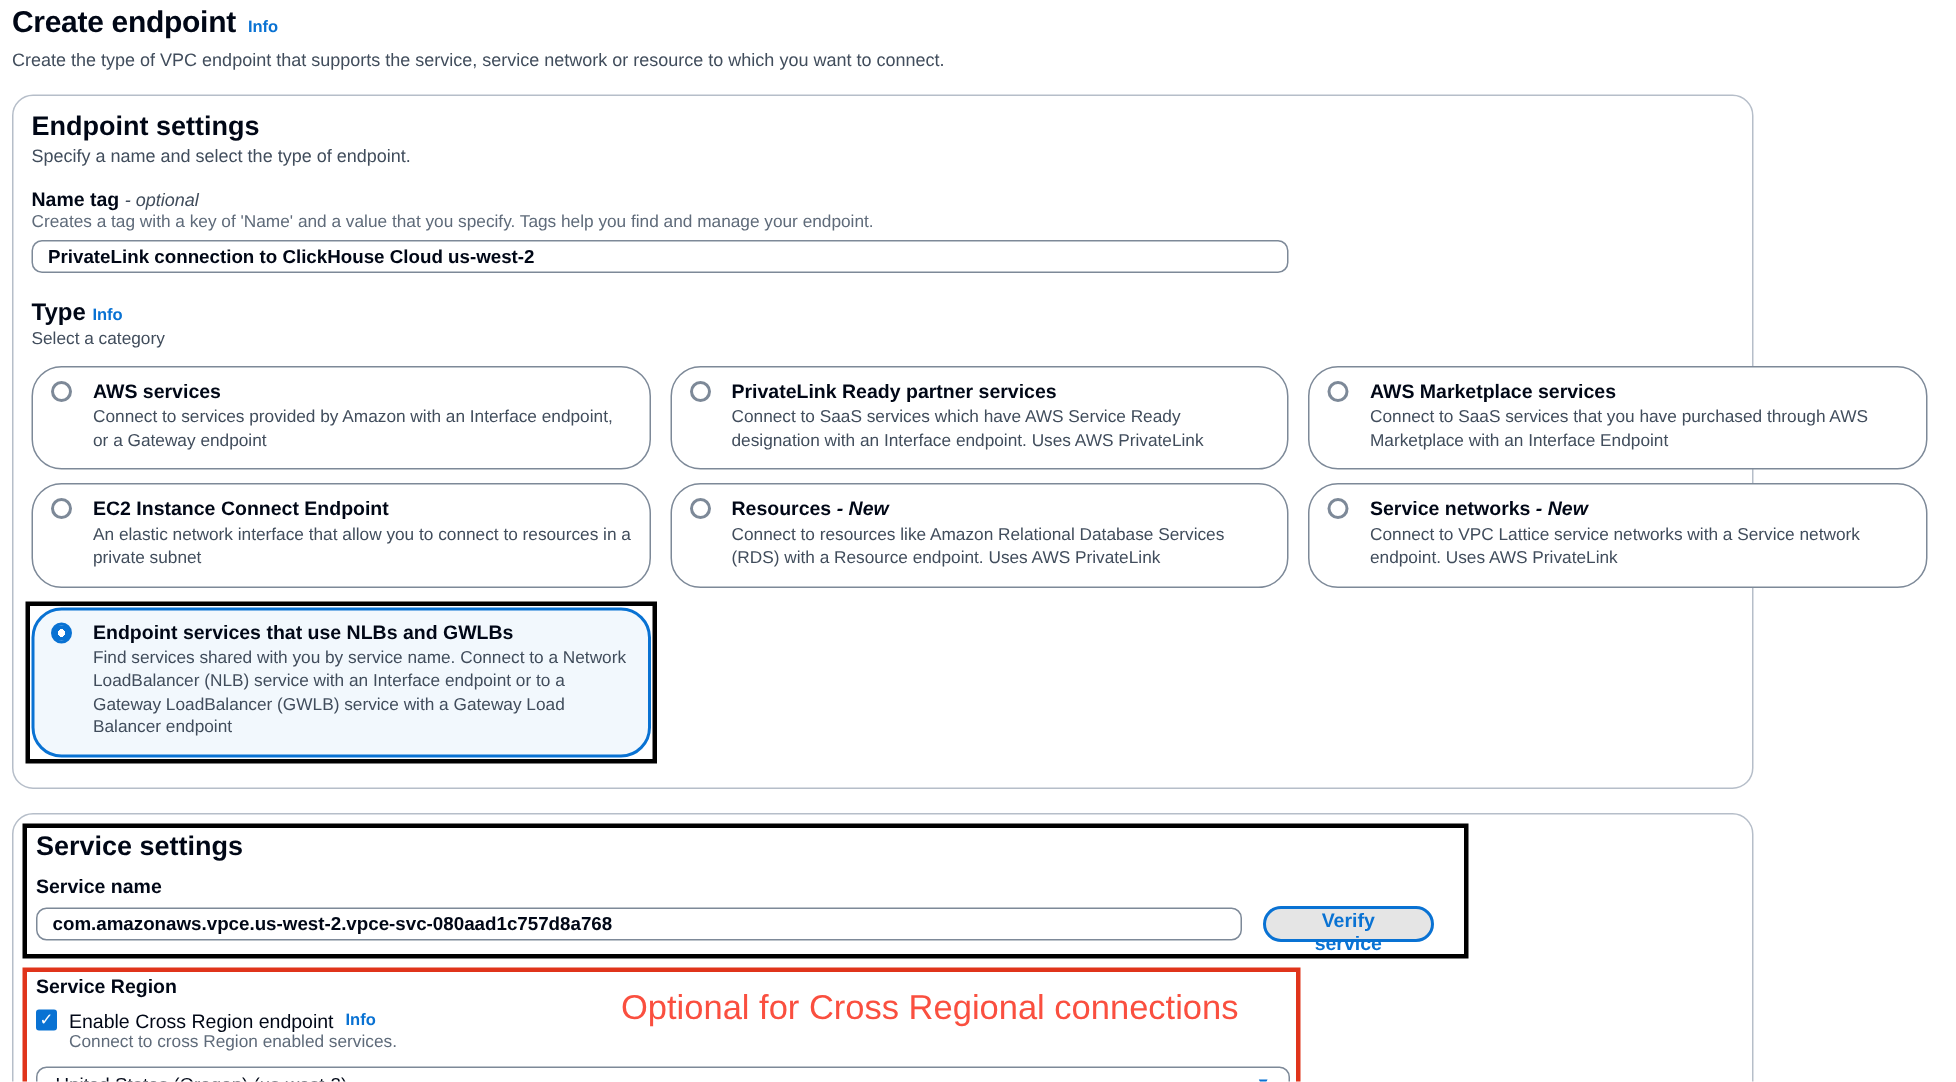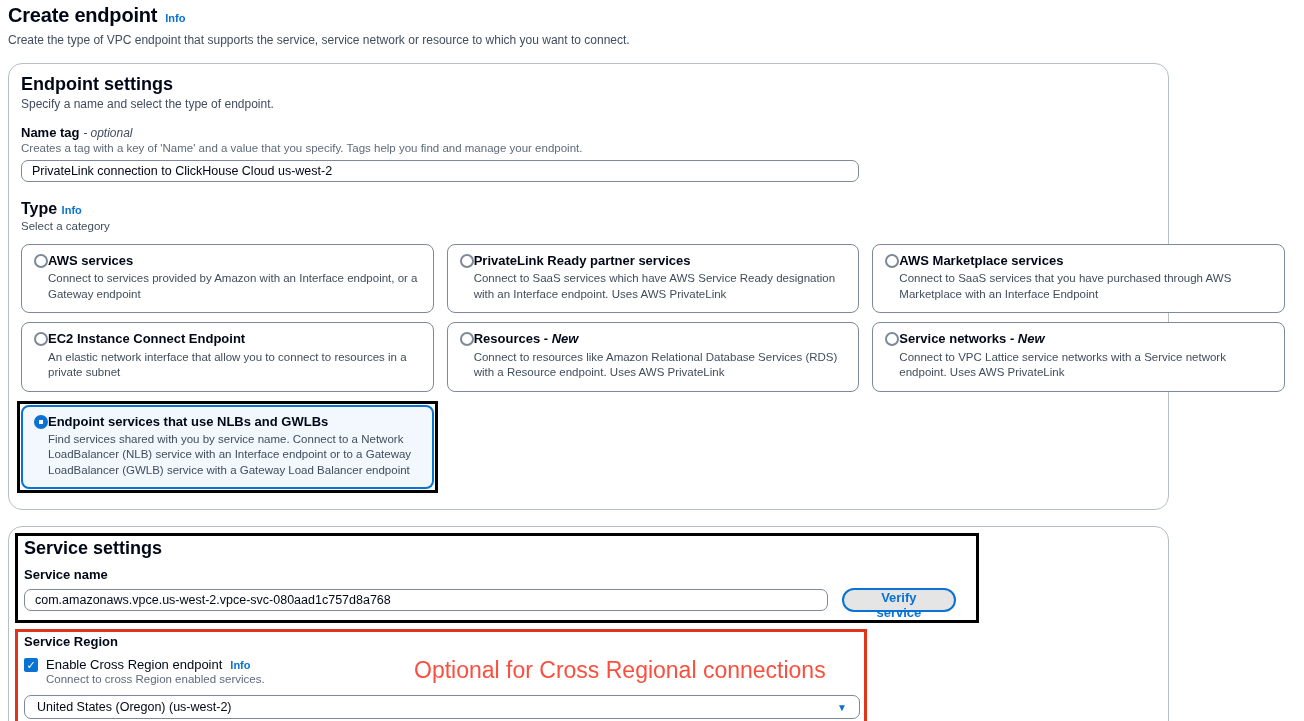--- a/index.html
+++ b/index.html
@@ -41,40 +41,41 @@
     width: 838px; height: 22px;
     margin-top: 6px;
     border: 1px solid #7d8998;
     border-radius: 7px;
     font-family: "Liberation Sans", sans-serif;
     font-size: 12.5px;
     color: #000716;
     padding: 0 10px;
     background: #fff;
     outline: none;
+    font-weight: bold;
   }
 
   .section-heading { font-size: 16px; font-weight: 700; margin-top: 18px; display: inline-block; }
   .section-sub { font-size: 11.5px; color: #414d5c; margin-top: 2px; }
 
   
   .tiles-grid {
     margin-top: 12px;
     display: grid;
     grid-template-columns: repeat(3, 1fr);
     gap: 9px 13px;
     width: 1264px;
   }
   .tile {
     border: 1px solid #7d8998;
-    border-radius: 8px;
+    border-radius: 20px;
     background: #fff;
     padding: 8px 12px 10px 12px;
     display: flex;
-    gap: 0;
+    gap: 14px;
     cursor: pointer;
   }
   .tile-radio {
     flex: 0 0 auto;
     width: 14px; height: 14px;
     border: 2px solid #7d8998;
     border-radius: 50%;
     background: #fff;
     margin-top: 1px;
   }
@@ -102,21 +103,21 @@
   }
   .red-box {
     border: 3px solid #e0341b;
     width: 852px;
     margin: 6px 0 0 -6px;
     padding: 2px 6px 10px 6px;
     position: relative;
   }
   .red-annotation {
     position: absolute;
-    left: 396px; top: 25px;
+    left: 396px; top: 10px;
     font-size: 23px;
     color: #fa4f3f;
     white-space: nowrap;
   }
 
   
   .service-name-row { display: flex; align-items: center; gap: 14px; margin-top: 6px; }
   .service-name-row .text-input { margin-top: 0; }
   .verify-btn {
     height: 24px;

